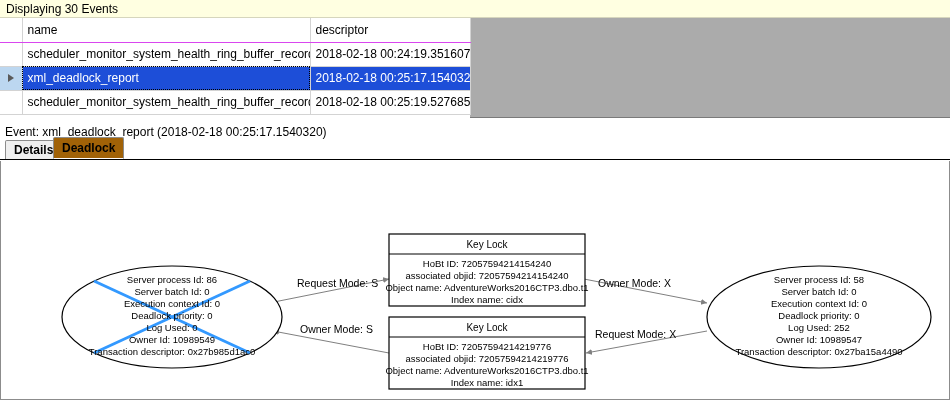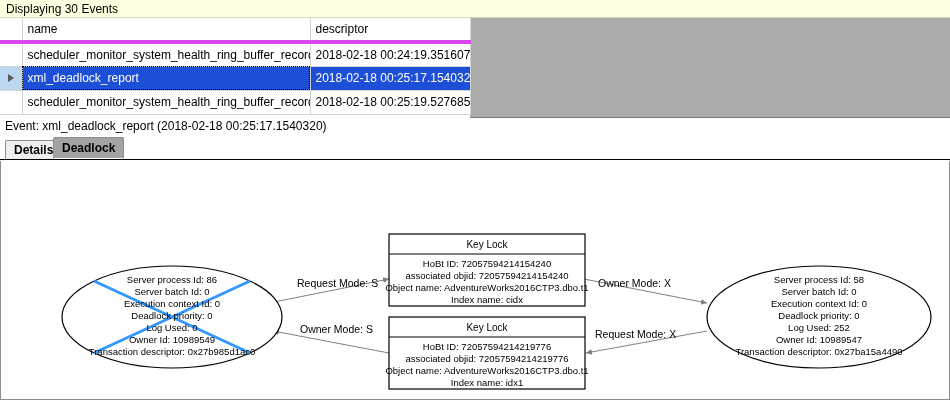--- a/index.html
+++ b/index.html
@@ -50,21 +50,21 @@
     border-bottom: 1px solid #d3d3d3;
     height: 24px;
     padding: 0 0 0 5px;
     text-align: left;
     font-weight: normal;
     white-space: nowrap;
     overflow: hidden;
     box-sizing: border-box;
     background: #fff;
   }
-  .grid th { background: #fff; border-bottom: 4px solid #d946ef; }
+  .grid th { background: #fff; border-bottom: 1px solid #d946ef; }
   .col-sel { width: 22px; padding: 0 !important; }
   .col-name { width: 288px; }
   .col-ts { width: 160px; }
   .grid tr.selected td.col-name,
   .grid tr.selected td.col-ts {
     background: #1d4ed8; color: #ffffff;
   }
   .grid tr.selected td.col-name { outline: 1px dotted #000; outline-offset: -1px; }
   .grid tr.selected td.col-sel { background: #bcd7f0; }
   .rowarrow {
@@ -72,21 +72,21 @@
     border-left: 6px solid #5a5a5a;
     border-top: 4px solid transparent;
     border-bottom: 4px solid transparent;
     margin: 0 auto;
   }
 
   
   .event-line {
     position: absolute; left: 0; top: 119px;
     width: 950px; height: 20px;
-    display: flex; align-items: flex-start;
+    display: flex; align-items: flex-end;
     padding-left: 5px;
     box-sizing: border-box;
     font-size: 12px;
     background: #fff;
   }
   .tabstrip {
     position: absolute; left: 0; top: 140px;
     width: 950px; height: 20px;
     border-bottom: 1px solid #000000;
     box-sizing: border-box;
@@ -97,21 +97,21 @@
     height: 19px; line-height: 18px;
     padding: 0 8px;
     border: 1px solid #8c8c8c;
     border-bottom: none;
     background: #efefef;
     box-sizing: border-box;
     font-size: 12px;
     border-radius: 2px 2px 0 0;
   }
   .tab.t0 { left: 5px; }
-  .tab.t1 { left: 53px; background: #a3a3a3; height: 22px; line-height: 21px; bottom: 0; border-bottom: 1px solid #fff; z-index: 2; }
+  .tab.t1 { left: 53px; background: #a16207; height: 22px; line-height: 21px; bottom: 0; border-bottom: 1px solid #fff; z-index: 2; }
 
   
   .canvas {
     position: absolute; left: 0; top: 161px;
     width: 950px; height: 239px;
     background: #ffffff;
     border: 1px solid #8c8c8c;
     border-top: none;
     box-sizing: border-box;
     overflow: hidden;

